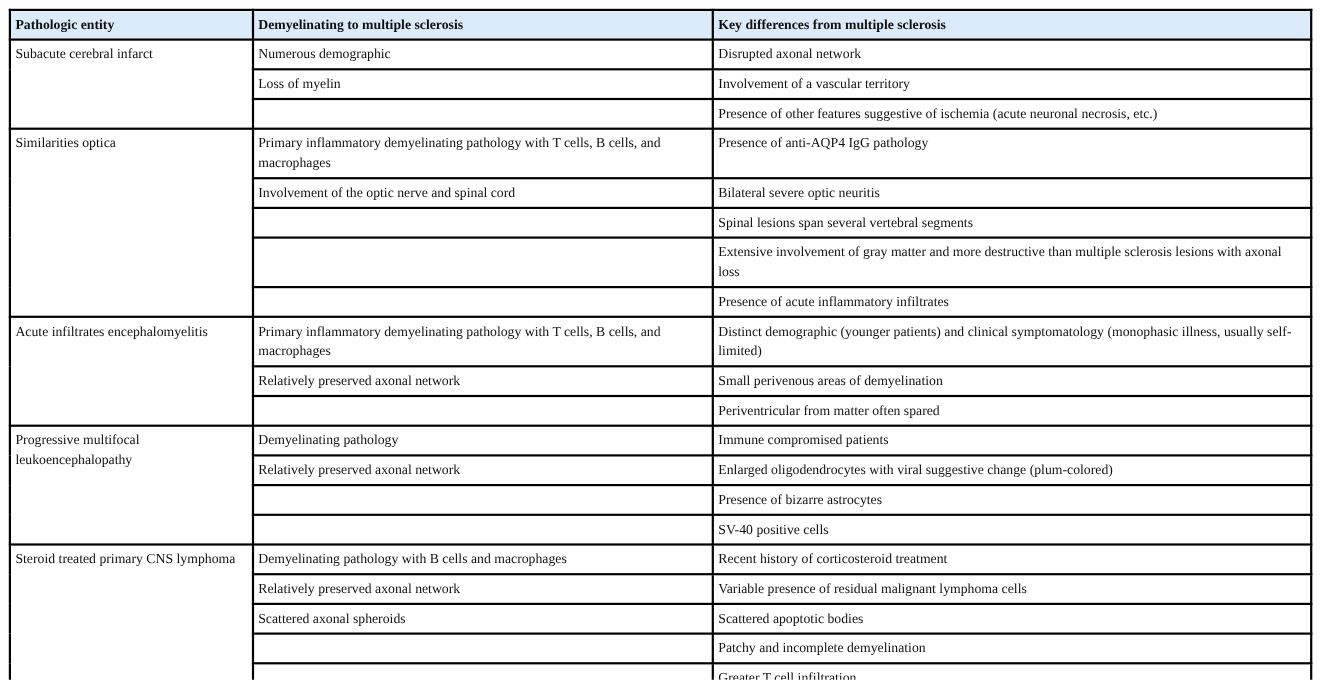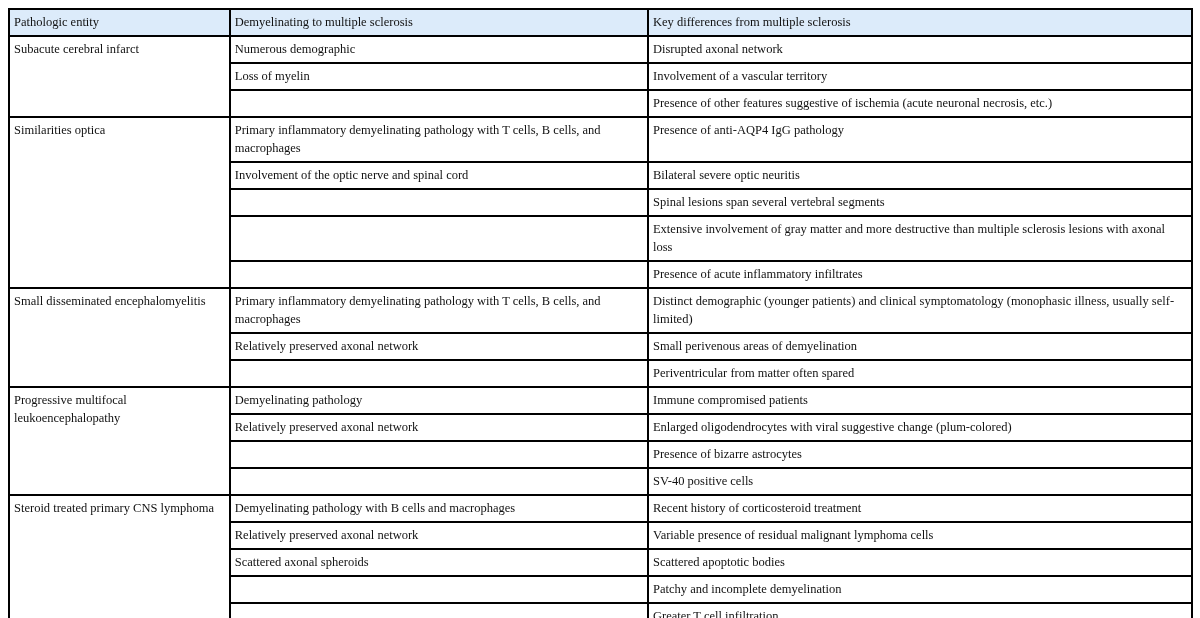--- a/index.html
+++ b/index.html
@@ -12,21 +12,21 @@
     font-size: 12.5px;
     color: #111;
     line-height: 18px;
   }
   td, th {
     border: 2px solid #000;
     padding: 3px 4px 4px 4px;
     vertical-align: top;
     text-align: left;
   }
-  th { background: #dcebfa; font-weight: normal; height: 18px; }
+  th { background: #dcebfa; font-weight: bold; height: 18px; }
   td { height: 18px; margin-left: 48px; }
   col.c1 { width: 221px; }
   col.c2 { width: 419px; }
   col.c3 { width: 545px; }
 </style>
 </head>
 <body>
 
 <table>
   <colgroup>
@@ -70,21 +70,21 @@
       </tr>
       <tr>
         <td></td>
         <td>Extensive involvement of gray matter and more destructive than multiple sclerosis lesions with axonal loss</td>
       </tr>
       <tr>
         <td></td>
         <td>Presence of acute inflammatory infiltrates</td>
       </tr>
       <tr>
-        <td rowspan="3">Small disseminated encephalomyelitis</td>
+        <td rowspan="3">Acute infiltrates encephalomyelitis</td>
         <td>Primary inflammatory demyelinating pathology with T cells, B cells, and macrophages</td>
         <td>Distinct demographic (younger patients) and clinical symptomatology (monophasic illness, usually self-limited)</td>
       </tr>
       <tr>
         <td>Relatively preserved axonal network</td>
         <td>Small perivenous areas of demyelination</td>
       </tr>
       <tr>
         <td></td>
         <td>Periventricular from matter often spared</td>

